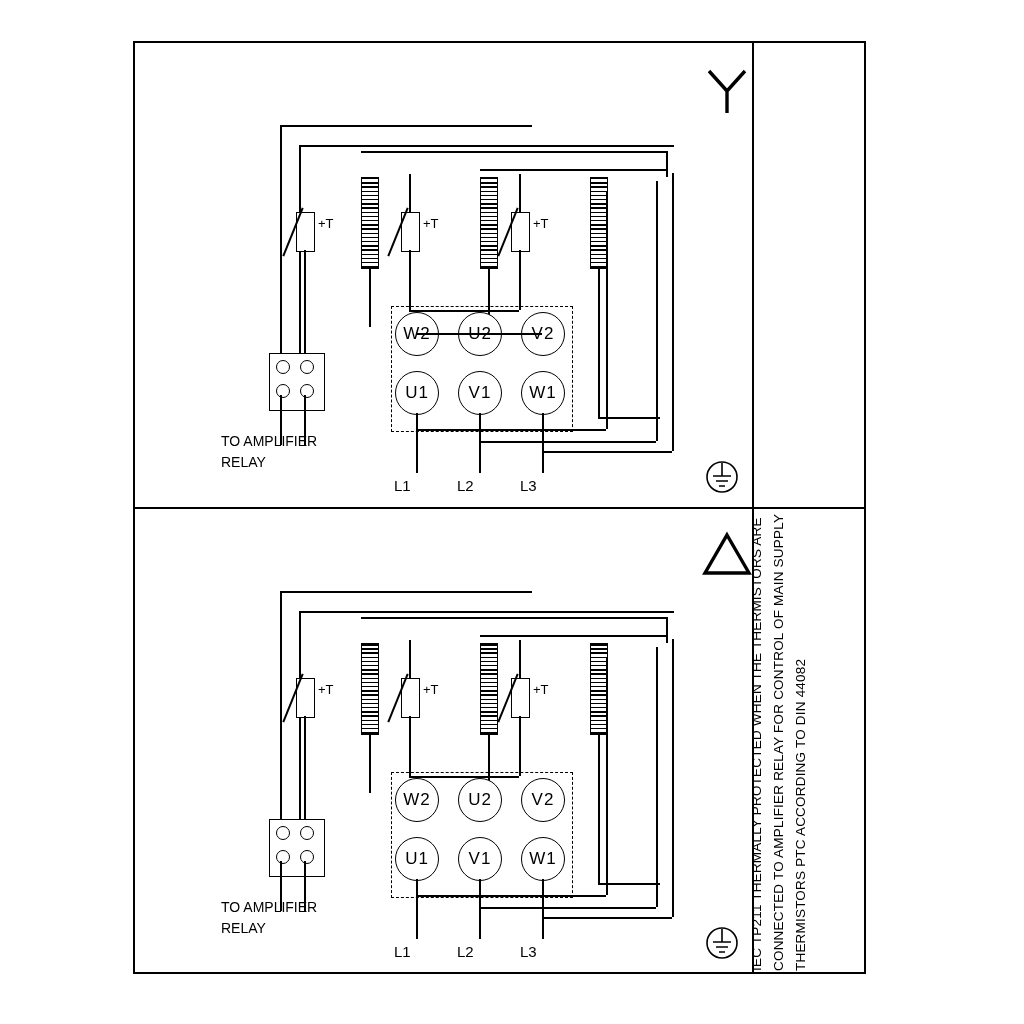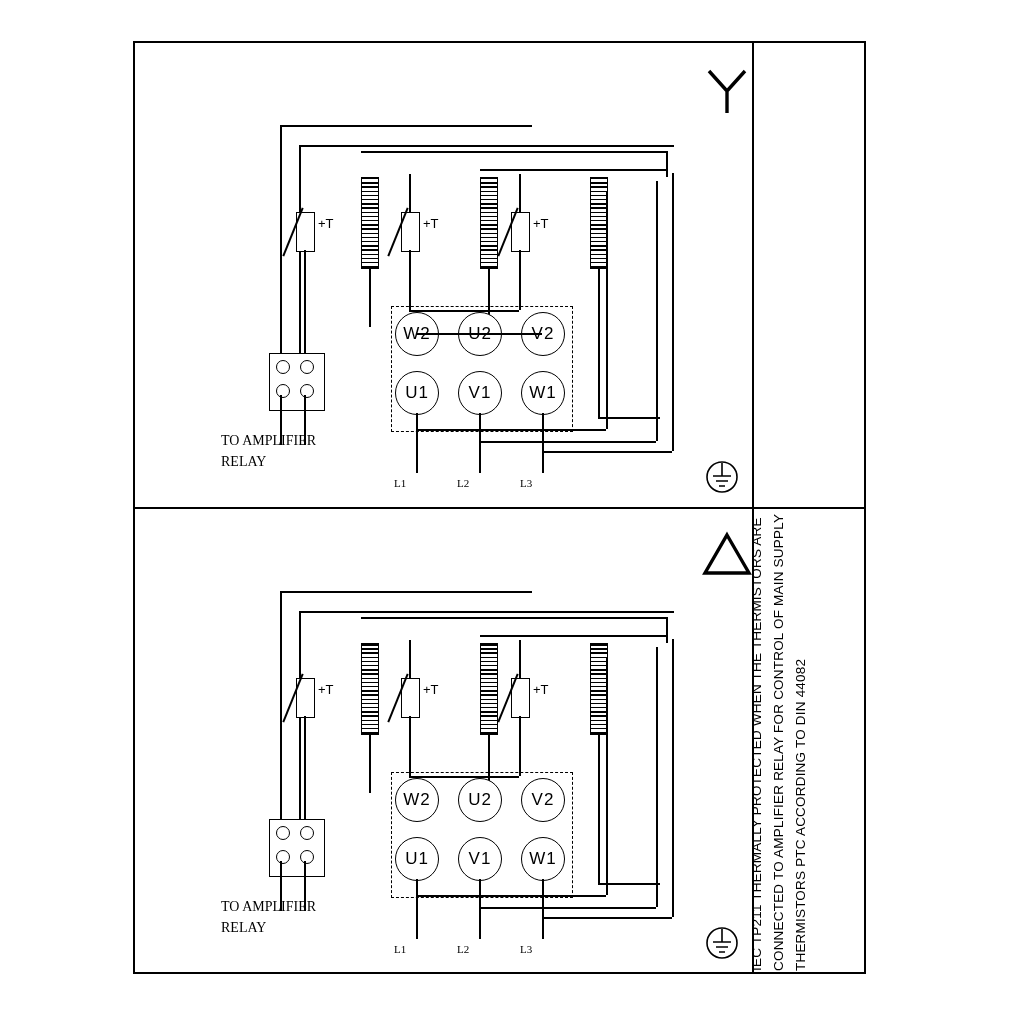--- a/index.html
+++ b/index.html
@@ -27,22 +27,22 @@
 
   
   .term{position:absolute;width:42px;height:42px;border:1.6px solid #000;border-radius:50%;background:#fff;
         display:flex;align-items:center;justify-content:center;font-size:17px;letter-spacing:1px;}
   .dashbox{position:absolute;border:1.4px dashed #000;}
 
   
   .conn{position:absolute;width:54px;height:56px;border:1.8px solid #000;background:#fff;}
   .conn .hole{position:absolute;width:12px;height:12px;border:1.6px solid #000;border-radius:50%;background:#fff;}
 
-  .lbl{position:absolute;font-size:14px;white-space:nowrap;font-family:Liberation Serif, serif;}
-  .lbl.big{font-size:11px;}
+  .lbl{position:absolute;font-size:14px;white-space:nowrap;}
+  .lbl.big{font-size:15px;}
 
   
   .earth{position:absolute;width:36px;height:36px;}
   
   .sidetext{position:absolute;left:752px;top:41px;width:114px;height:933px;}
   .sidetext .line{position:absolute;transform-origin:left bottom;transform:rotate(-90deg);white-space:nowrap;font-size:13.5px;letter-spacing:.2px;}
 </style>
 </head>
 <body>
 

